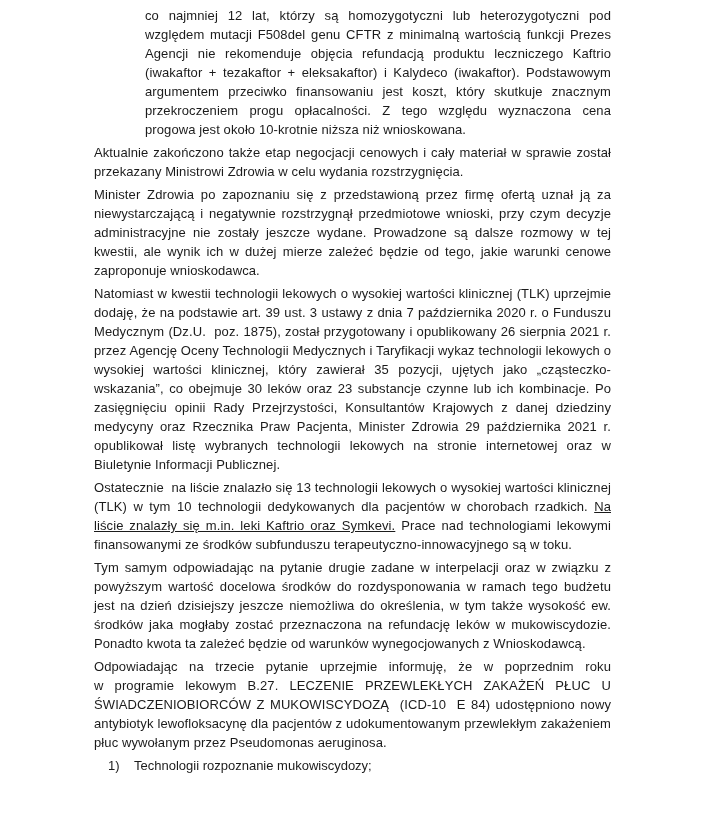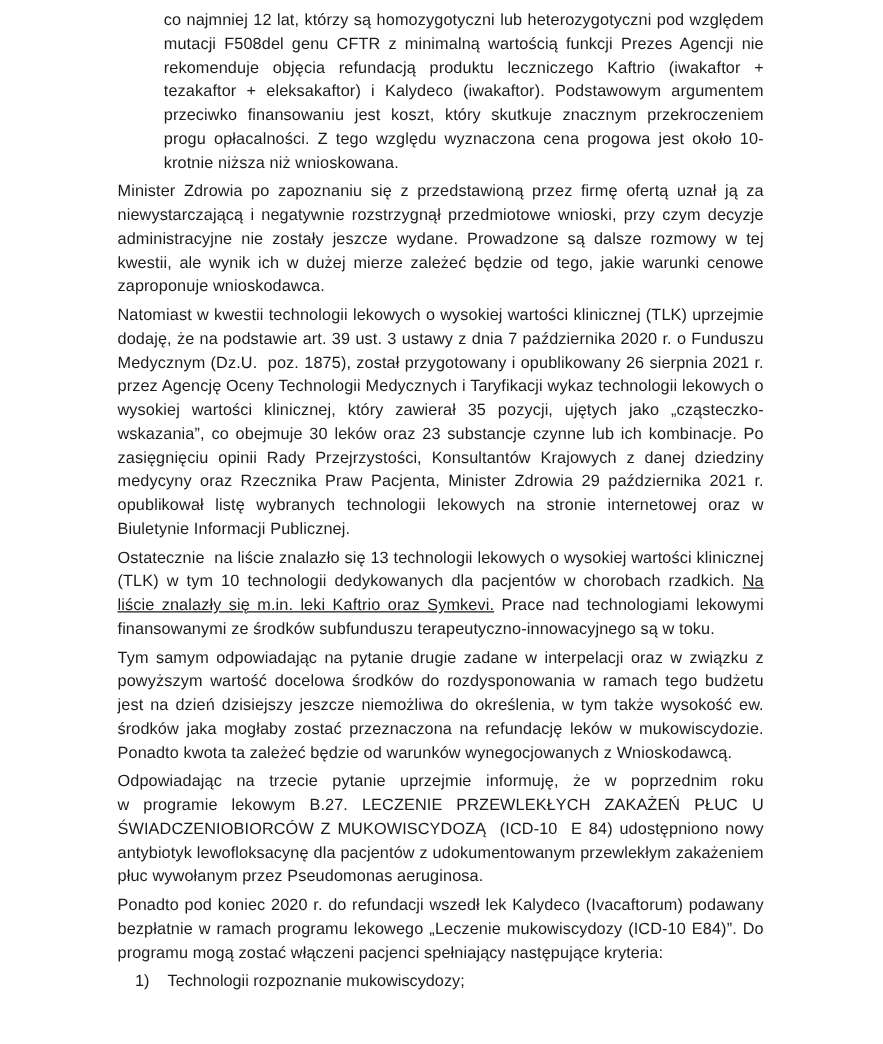--- a/index.html
+++ b/index.html
@@ -23,21 +23,21 @@
     background: #ffffff;
   }
   .para {
     margin: 0 0 4px 0;
     font-size: 13px;
     line-height: 19px;
     text-align: justify;
     letter-spacing: 0.1px;
   }
   .para.indented {
-    margin-left: 37px;
+    margin-left: 51px;
   }
   .underline {
     text-decoration: underline;
   }
   .list-item {
     margin: 2px 0 0 14px;
     font-size: 13px;
     line-height: 19px;
     display: flex;
     align-items: baseline;
@@ -51,31 +51,31 @@
     flex: 1 1 auto;
   }
 </style>
 </head>
 <body>
 
 <div class="page">
 
   <p class="para indented">co najmniej 12 lat, którzy są homozygotyczni lub heterozygotyczni pod względem mutacji F508del genu CFTR z minimalną wartością funkcji Prezes Agencji nie rekomenduje objęcia refundacją produktu leczniczego Kaftrio (iwakaftor + tezakaftor + eleksakaftor) i Kalydeco (iwakaftor). Podstawowym argumentem przeciwko finansowaniu jest koszt, który skutkuje znacznym przekroczeniem progu opłacalności. Z tego względu wyznaczona cena progowa jest około 10-krotnie niższa niż wnioskowana.</p>
 
+  <p class="para">Aktualnie zakończono także etap negocjacji cenowych i cały materiał w sprawie został przekazany Ministrowi Zdrowia w celu wydania rozstrzygnięcia.</p>
 
   <p class="para">Minister Zdrowia po zapoznaniu się z przedstawioną przez firmę ofertą uznał ją za niewystarczającą i negatywnie rozstrzygnął przedmiotowe wnioski, przy czym decyzje administracyjne nie zostały jeszcze wydane. Prowadzone są dalsze rozmowy w tej kwestii, ale wynik ich w dużej mierze zależeć będzie od tego, jakie warunki cenowe zaproponuje wnioskodawca.</p>
 
   <p class="para">Natomiast w kwestii technologii lekowych o wysokiej wartości klinicznej (TLK) uprzejmie dodaję, że na podstawie art. 39 ust. 3 ustawy z dnia 7 października 2020 r. o Funduszu Medycznym (Dz.U.&nbsp; poz. 1875), został przygotowany i opublikowany 26 sierpnia 2021 r. przez Agencję Oceny Technologii Medycznych i Taryfikacji wykaz technologii lekowych o wysokiej wartości klinicznej, który zawierał 35 pozycji, ujętych jako „cząsteczko-wskazania”, co obejmuje 30 leków oraz 23 substancje czynne lub ich kombinacje. Po zasięgnięciu opinii Rady Przejrzystości, Konsultantów Krajowych z danej dziedziny medycyny oraz Rzecznika Praw Pacjenta, Minister Zdrowia 29 października 2021 r. opublikował listę wybranych technologii lekowych na stronie internetowej oraz w Biuletynie Informacji Publicznej.</p>
 
   <p class="para"><span>Ostatecznie&nbsp; na liście znalazło się 13 technologii lekowych o wysokiej wartości klinicznej (TLK) w tym 10 technologii dedykowanych dla pacjentów w chorobach rzadkich. </span><span class="underline">Na liście znalazły się m.in. leki Kaftrio oraz Symkevi.</span><span> Prace nad technologiami lekowymi finansowanymi ze środków subfunduszu terapeutyczno-innowacyjnego są w toku.</span></p>
 
   <p class="para">Tym samym odpowiadając na pytanie drugie zadane w interpelacji oraz w związku z powyższym wartość docelowa środków do rozdysponowania w ramach tego budżetu jest na dzień dzisiejszy jeszcze niemożliwa do określenia, w tym także wysokość ew. środków jaka mogłaby zostać przeznaczona na refundację leków w mukowiscydozie. Ponadto kwota ta zależeć będzie od warunków wynegocjowanych z Wnioskodawcą.</p>
 
   <p class="para">Odpowiadając na trzecie pytanie uprzejmie informuję, że w poprzednim roku w&nbsp;programie lekowym B.27. LECZENIE PRZEWLEKŁYCH ZAKAŻEŃ PŁUC U ŚWIADCZENIOBIORCÓW Z MUKOWISCYDOZĄ&nbsp; (ICD-10&nbsp; E 84) udostępniono nowy antybiotyk lewofloksacynę dla pacjentów z udokumentowanym przewlekłym zakażeniem płuc wywołanym przez Pseudomonas aeruginosa.</p>
 
-  <p class="para">Ponadto pod koniec 2020 r. do refundacji wszedł lek Kalydeco (Ivacaftorum) podawany bezpłatnie w ramach programu lekowego „Leczenie mukowiscydozy (ICD-10 E84)”. Do programu mogą zostać włączeni pacjenci spełniający następujące kryteria:</p>
 
   <div class="list-item">
     <span class="list-marker">1)</span>
     <span class="list-text">Technologii rozpoznanie mukowiscydozy;</span>
   </div>
 
 </div>
 
 </body></html>

